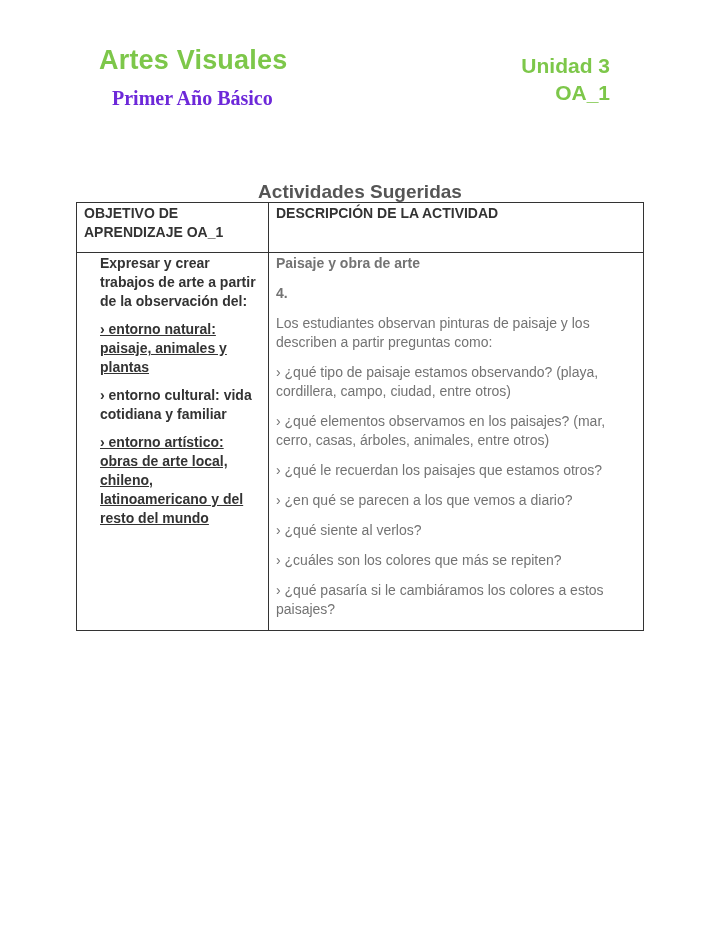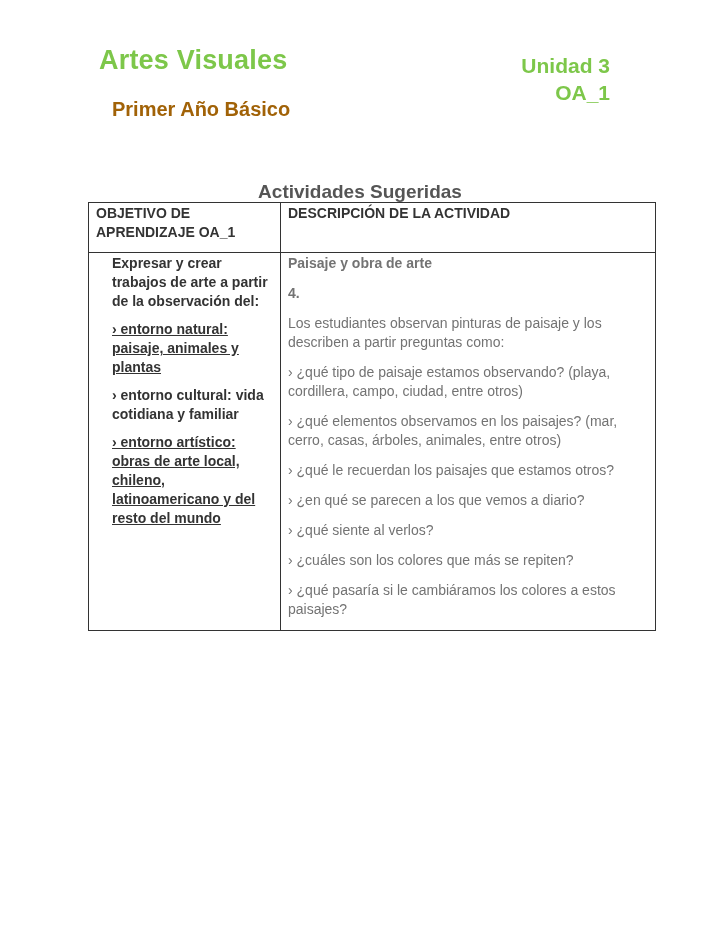--- a/index.html
+++ b/index.html
@@ -1,23 +1,23 @@
 <!DOCTYPE html>
 <html><head>
 <meta charset="utf-8">
 <style>
   html, body { margin: 0; padding: 0; background: #ffffff; }
   body { width: 720px; height: 932px; position: relative; font-family: "Liberation Sans", sans-serif; color: #3a3a3a; overflow: hidden; }
   .hdr-left { position: absolute; left: 99px; top: 40px; }
   .title { font-size: 27px; font-weight: bold; color: #7dc74a; line-height: 40px; letter-spacing: 0.2px; }
-  .subtitle { font-size: 20px; font-weight: bold; color: #a16207; margin-left: 13px; line-height: 26px; margin-top: 16px; }
+  .subtitle { font-size: 20px; font-weight: bold; color: #6d28d9; margin-left: 13px; line-height: 26px; margin-top: 5px; font-family: Liberation Serif, serif; }
   .hdr-right { position: absolute; right: 110px; top: 52px; text-align: right; }
   .hdr-right div { font-size: 21px; font-weight: bold; color: #7dc74a; line-height: 27px; }
   .section-title { position: absolute; left: 0; width: 720px; top: 181px; text-align: center; font-size: 19px; font-weight: bold; color: #555555; }
-  table { position: absolute; left: 88px; top: 202px; width: 568px; border-collapse: collapse; font-size: 14px; line-height: 19px; }
+  table { position: absolute; left: 76px; top: 202px; width: 568px; border-collapse: collapse; font-size: 14px; line-height: 19px; }
   td { border: 1.5px solid #333333; vertical-align: top; padding: 1px 7px 0 7px; }
   .col1 { width: 177px; }
   .hdr-cell { font-weight: bold; color: #333; height: 48px; }
   .hdr-center { }
   .left-cell { font-weight: bold; color: #333; }
   .left-cell p { margin: 0 0 9px 16px; }
   .u { text-decoration: underline; }
   .right-cell p { margin: 0 0 11px 0; color: #737373; }
   .right-cell .b { font-weight: bold; }
   .body-cell { height: 375px; }

